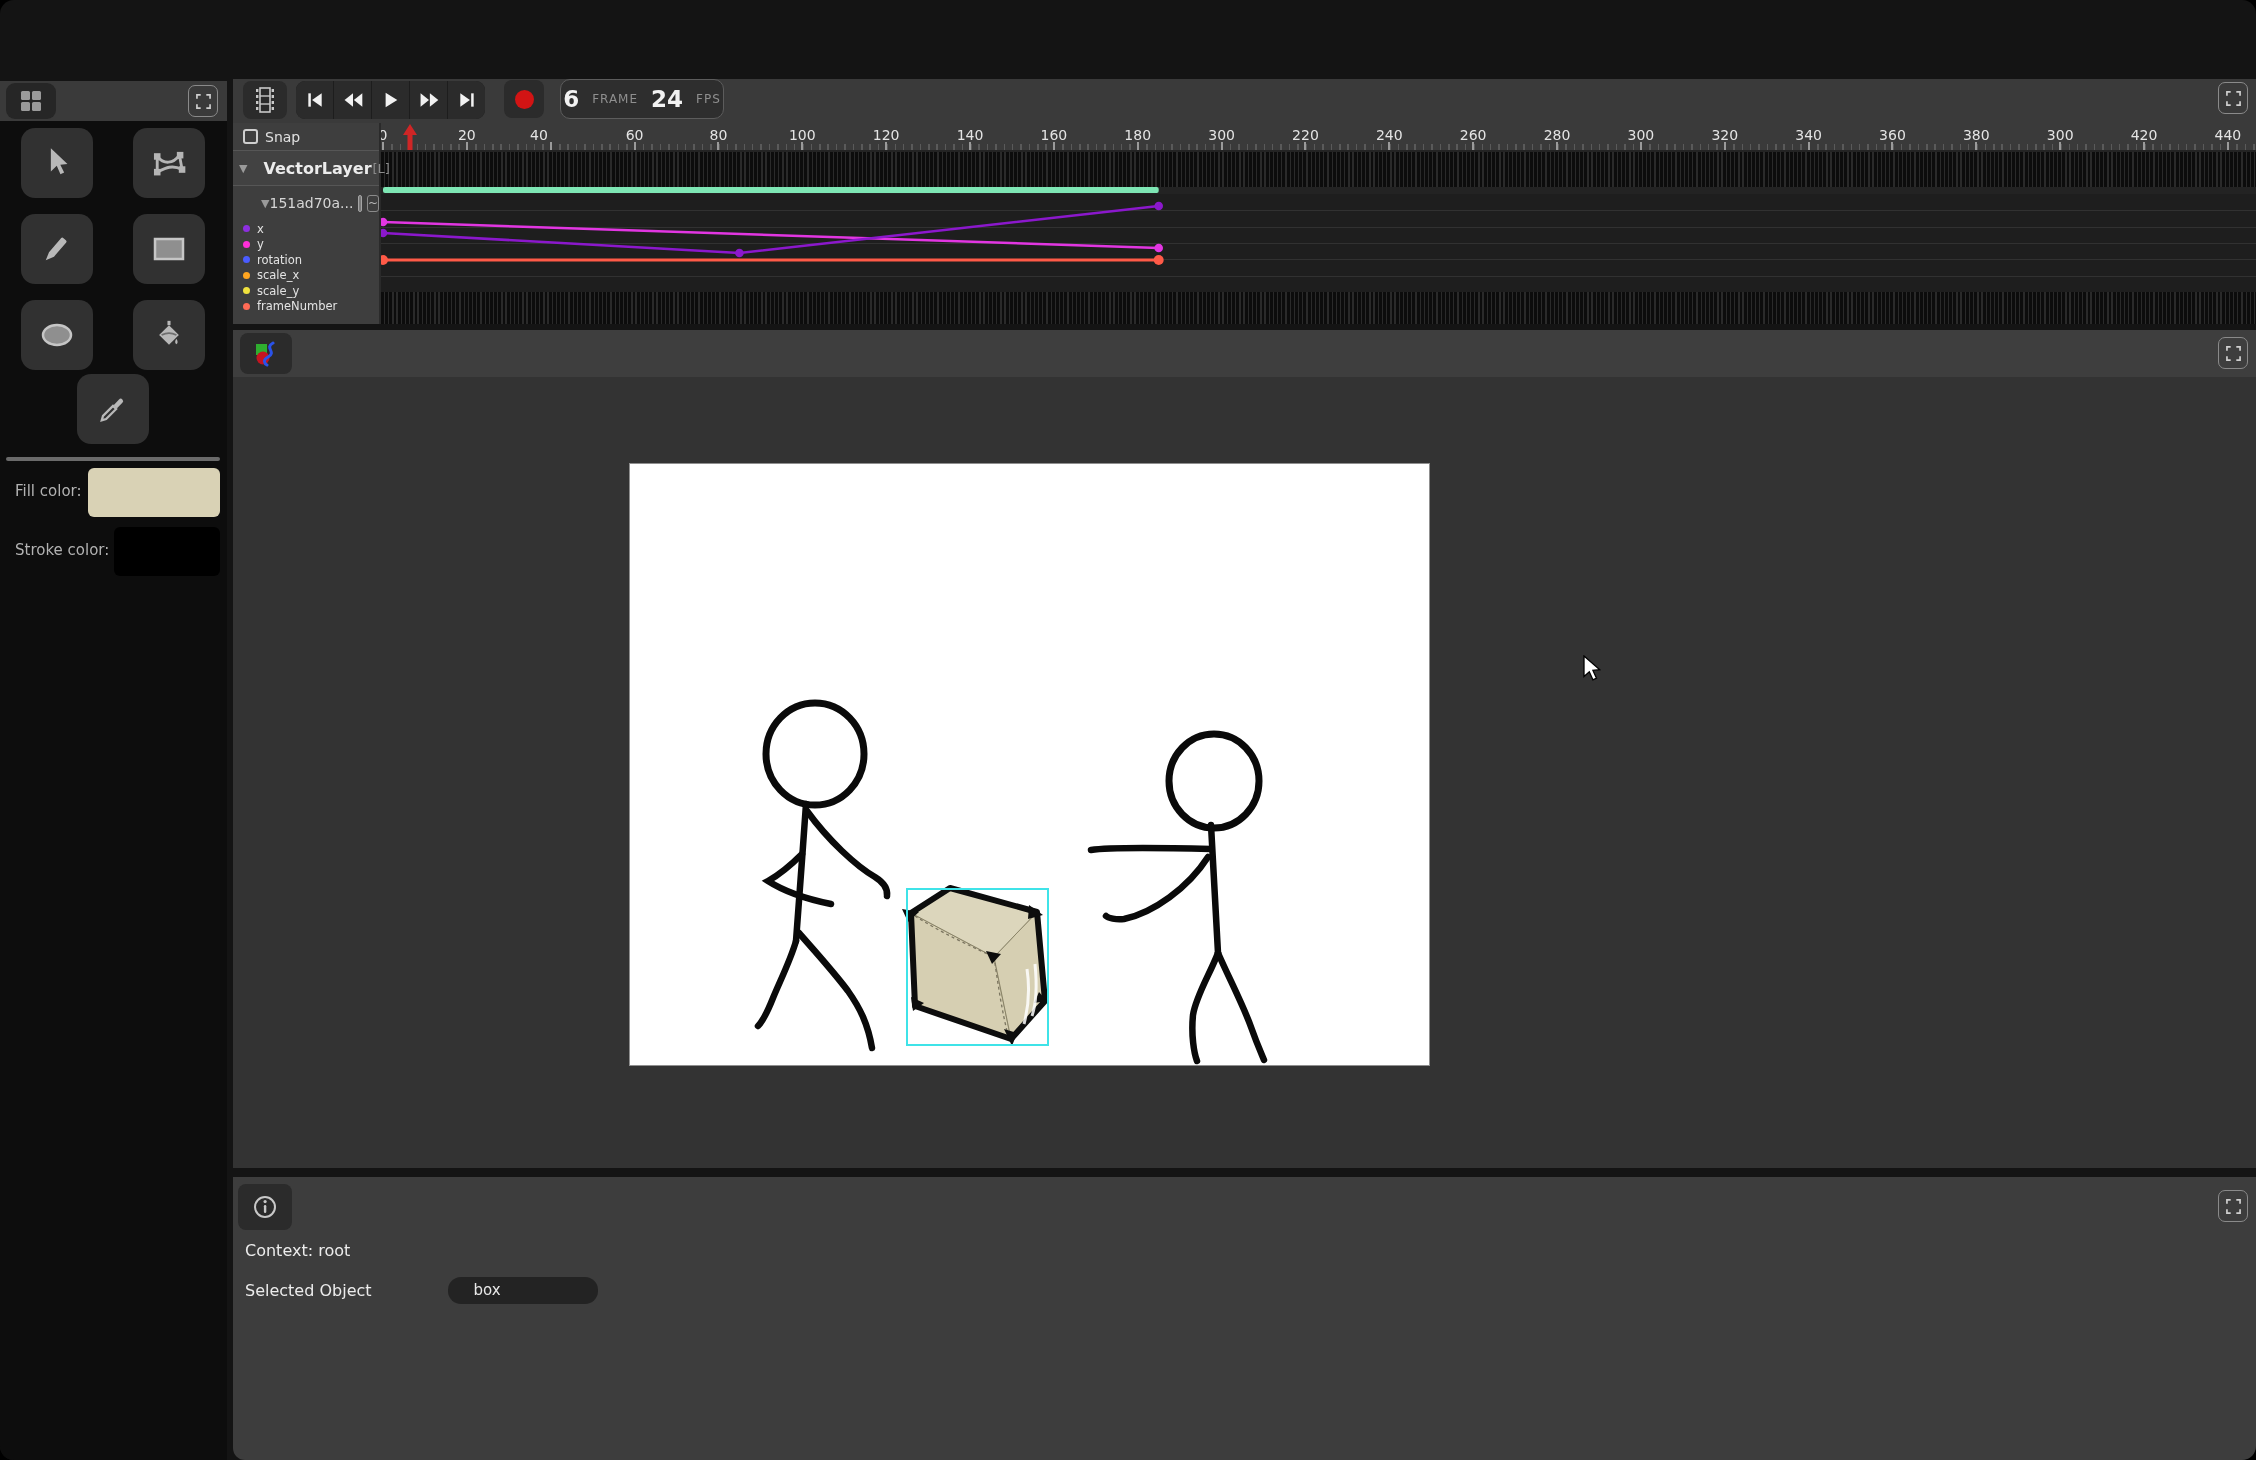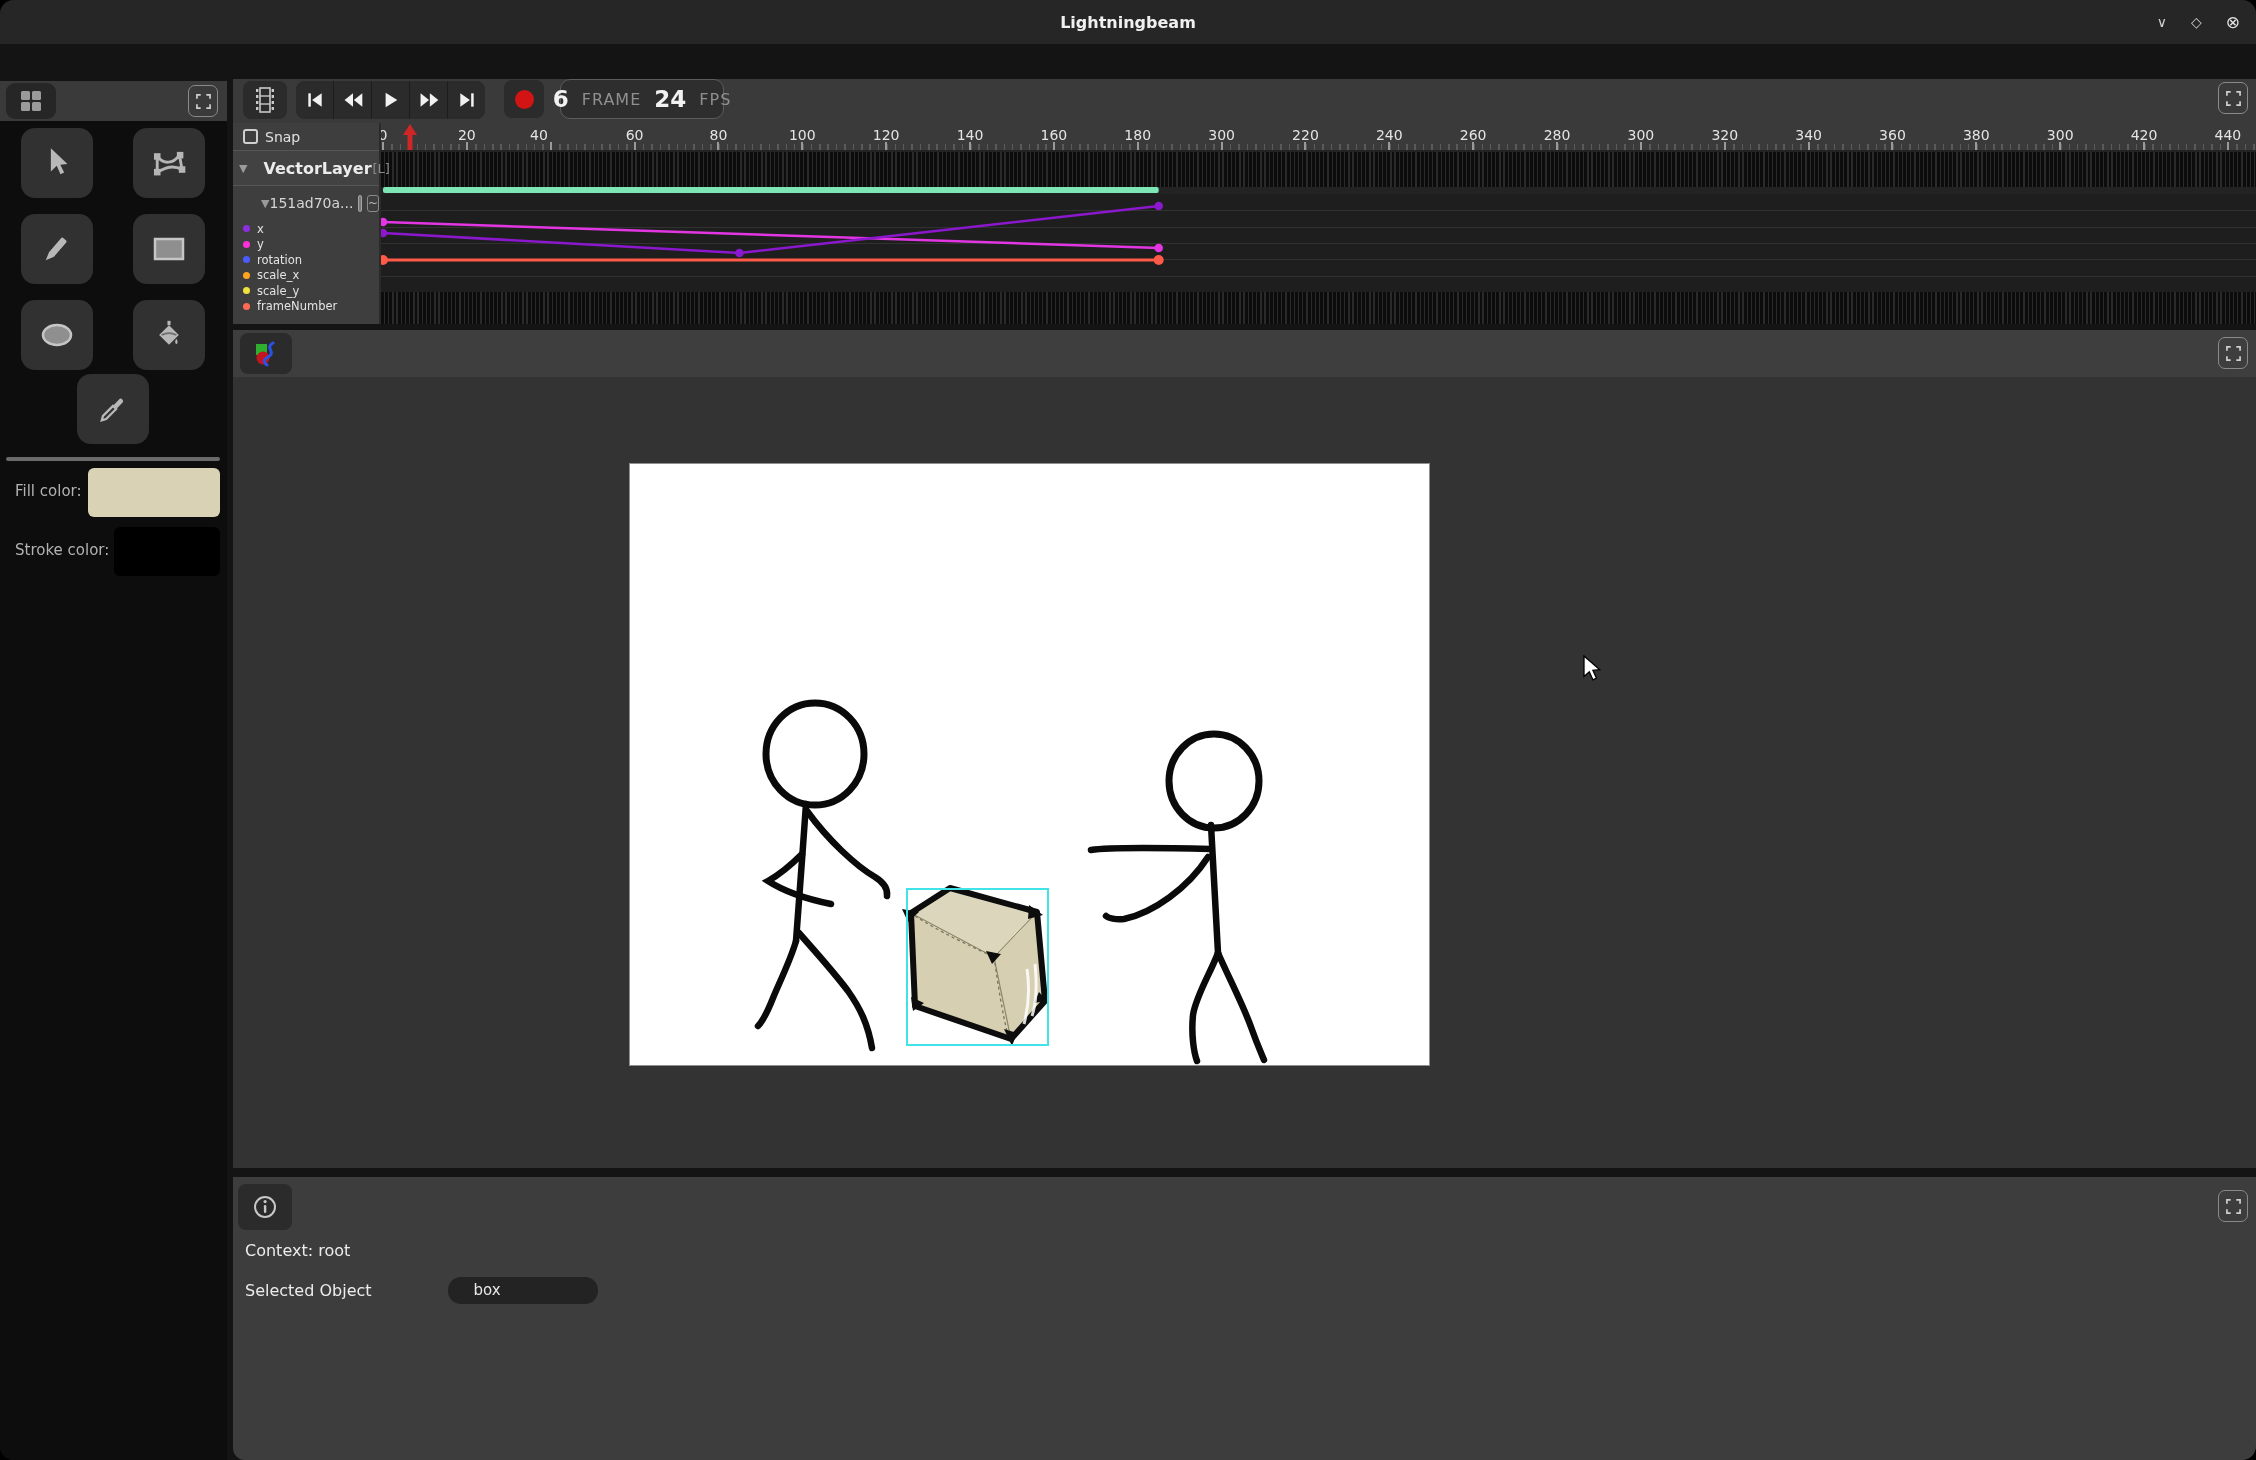--- a/index.html
+++ b/index.html
@@ -25,21 +25,21 @@
   .swatch-label{position:absolute;font-size:15px;color:#b2b2b2;}
   .swatch{position:absolute;border-radius:6px;}
 
   
   #timeline-panel{position:absolute;left:233px;top:79px;right:0;height:245px;background:#3a3a3a;overflow:hidden;}
   .tb-btn{position:absolute;background:#2b2b2b;border-radius:8px;display:flex;align-items:center;justify-content:center;}
   #pb-group{position:absolute;left:63px;top:2px;height:38px;display:flex;gap:1px;background:#1d1d1d;border-radius:9px;overflow:hidden;}
   .pb-btn{width:37px;height:38px;background:#2b2b2b;display:flex;align-items:center;justify-content:center;}
   #framebox{position:absolute;left:327px;top:0px;width:164px;height:40px;border:1px solid #5c5c5c;background:#2e2e2e;border-radius:10px;display:flex;align-items:center;justify-content:center;gap:13px;box-sizing:border-box;}
   .fb-num{font-size:23px;font-weight:bold;color:#f2f2f2;}
-  .fb-unit{font-size:16px;color:#8f8f8f;letter-spacing:1px;}
+  .fb-unit{font-size:12px;color:#8f8f8f;letter-spacing:1px;}
   #ruler{position:absolute;left:148px;top:44px;width:1875px;height:27px;overflow:hidden;}
   #minor-ticks{position:absolute;left:0;top:21px;width:100%;height:6px;background:repeating-linear-gradient(90deg,#5a5a5a 0 1.5px,transparent 1.5px 8.386px);background-position:2px 0;}
   .ruler-label{position:absolute;top:4px;width:40px;text-align:center;font-size:14px;color:#e4e4e4;}
   .ruler-tick{position:absolute;top:19px;width:2px;height:8px;background:#9a9a9a;}
   #playhead{position:absolute;top:1px;}
   #trackarea{position:absolute;left:148px;top:71px;width:1875px;height:174px;background:#232323;}
   .stripes{position:absolute;left:0;width:100%;background:repeating-linear-gradient(90deg,#0c0c0c 0 2.9px,#2a2a2a 2.9px 4.193px);}
   #curve-rows{position:absolute;left:0;top:44px;width:100%;height:98px;background:#1e1e1e;}
   .row-div{position:absolute;left:0;width:100%;height:1px;background:#313131;}
   #curves-svg{position:absolute;left:0;top:0;}
@@ -73,28 +73,20 @@
   #context-text{position:absolute;left:12px;top:64px;font-size:16px;color:#ececec;}
   #selected-row{position:absolute;left:12px;top:100px;display:flex;align-items:center;}
   #selected-label{font-size:16px;color:#ececec;}
   #selected-pill{width:150px;height:27px;margin-left:76px;background:#232323;border-radius:13px;color:#e8e8e8;font-size:15px;line-height:27px;padding-left:26px;box-sizing:border-box;}
 </style>
 </head>
 <body>
 
 <div id="app">
 
-  <div id="titlebar">
-    <div id="window-title">Lightningbeam</div>
-    <div id="win-controls">
-        <span class="win-ctl">∨</span>
-        <span class="win-ctl">◇</span>
-        <span class="win-ctl close">⊗</span>
-      </div>
-  </div>
 
 
   <div id="sidebar-header">
     <div class="grid-btn">
       <svg width="22" height="22" viewBox="0 0 22 22">
         <rect x="1" y="1" width="9" height="9" rx="1.5" fill="#9a9a9a"></rect>
           <rect x="12" y="1" width="9" height="9" rx="1.5" fill="#9a9a9a"></rect>
         <rect x="1" y="12" width="9" height="9" rx="1.5" fill="#9a9a9a"></rect>
           <rect x="12" y="12" width="9" height="9" rx="1.5" fill="#9a9a9a"></rect>
       </svg>

